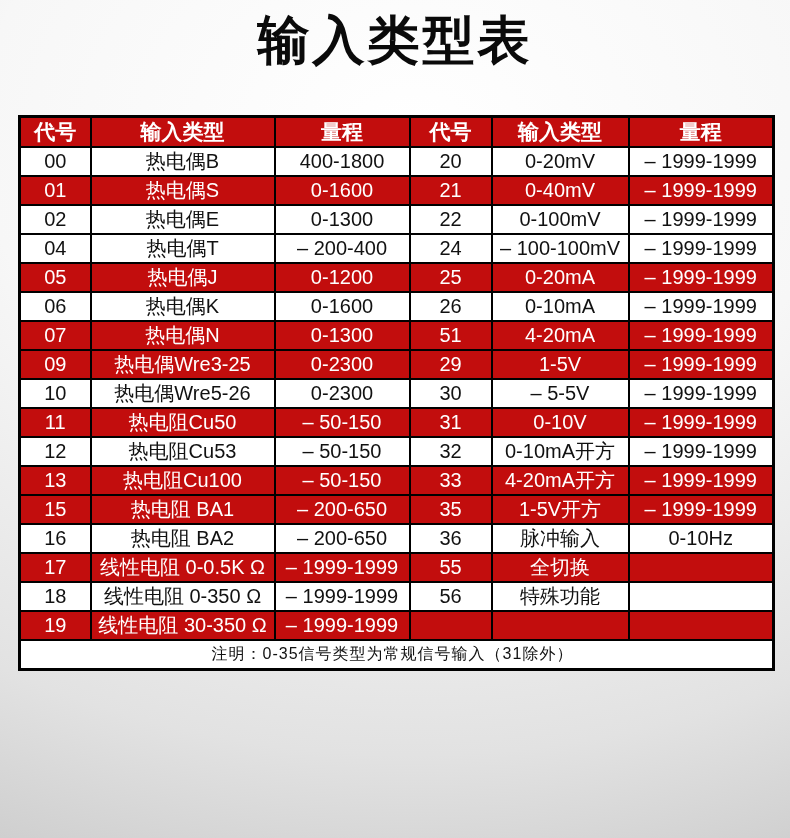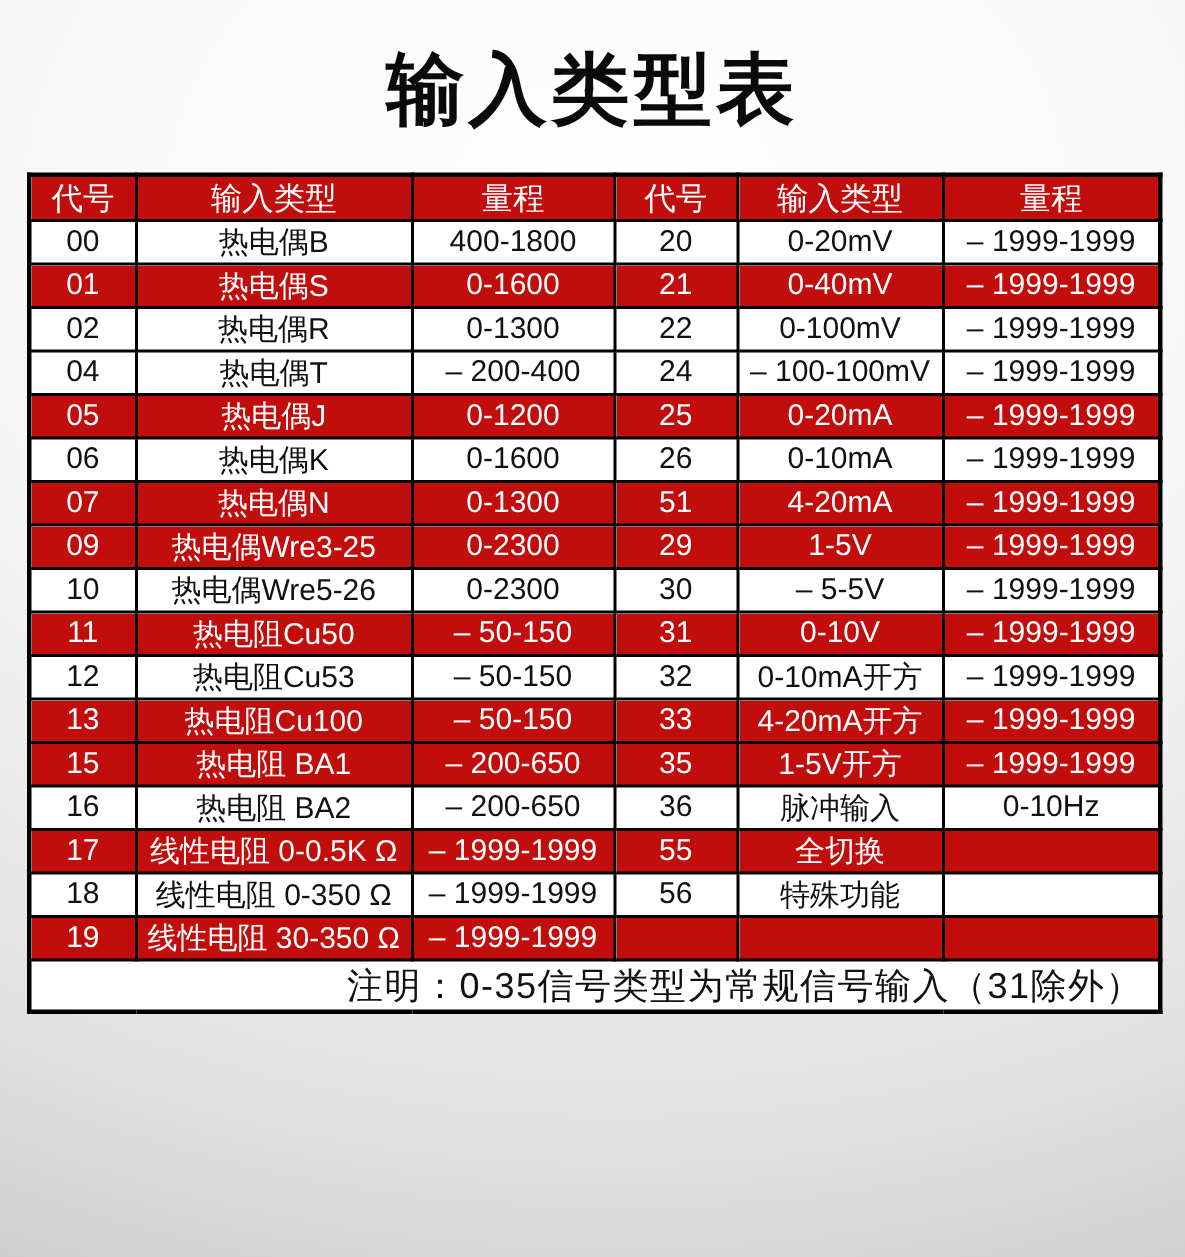--- a/index.html
+++ b/index.html
@@ -9,21 +9,20 @@
   body {
     width: 790px;
     height: 838px;
     position: relative;
     overflow: hidden;
     font-family: "Liberation Sans", sans-serif;
     background: radial-gradient(130% 95% at 52% 16%, #ffffff 0%, #f7f7f7 42%, #e2e2e2 78%, #cccccc 100%);
   }
   .page-title {
     margin: 0;
-    padding-top: 20px;
     height: 84px;
     text-align: center;
     font-size: 52px;
     font-weight: 700;
     letter-spacing: 3px;
     color: #0a0a0a;
     line-height: 80px;
   }
   table.input-type-table {
     position: absolute;
@@ -44,33 +43,32 @@
     vertical-align: middle;
     font-size: 20px;
     color: #111;
     background: #ffffff;
     overflow: hidden;
     white-space: nowrap;
   }
   .input-type-table thead th {
     background: var(--red, #c20d0d);
     color: #ffffff;
-    font-weight: 400;
+    font-weight: 700;
     font-size: 21px;
     height: 28px;
   }
   .input-type-table tr.red td {
     background: var(--red, #c20d0d);
     color: #ffffff;
     margin-top: 29px;
   }
   .input-type-table td.note-cell {
-    text-align: right;
     padding-right: 10px;
-    font-size: 24px;
+    font-size: 16px;
     color: #111;
     background: #ffffff;
     letter-spacing: 1px;
   }
 </style>
 </head>
 <body>
 
 <h1 class="page-title">输入类型表</h1>
 
@@ -105,21 +103,21 @@
       <tr class="red">
         <td>01</td>
         <td>热电偶S</td>
         <td>0-1600</td>
         <td>21</td>
         <td>0-40mV</td>
         <td>– 1999-1999</td>
       </tr>
       <tr>
         <td>02</td>
-        <td>热电偶R</td>
+        <td>热电偶E</td>
         <td>0-1300</td>
         <td>22</td>
         <td>0-100mV</td>
         <td>– 1999-1999</td>
       </tr>
       <tr>
         <td>04</td>
         <td>热电偶T</td>
         <td>– 200-400</td>
         <td>24</td>

